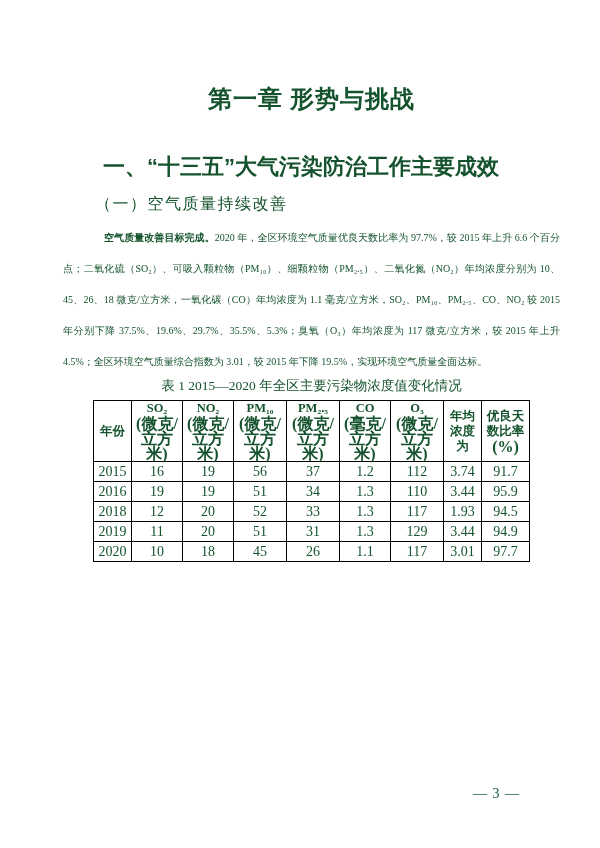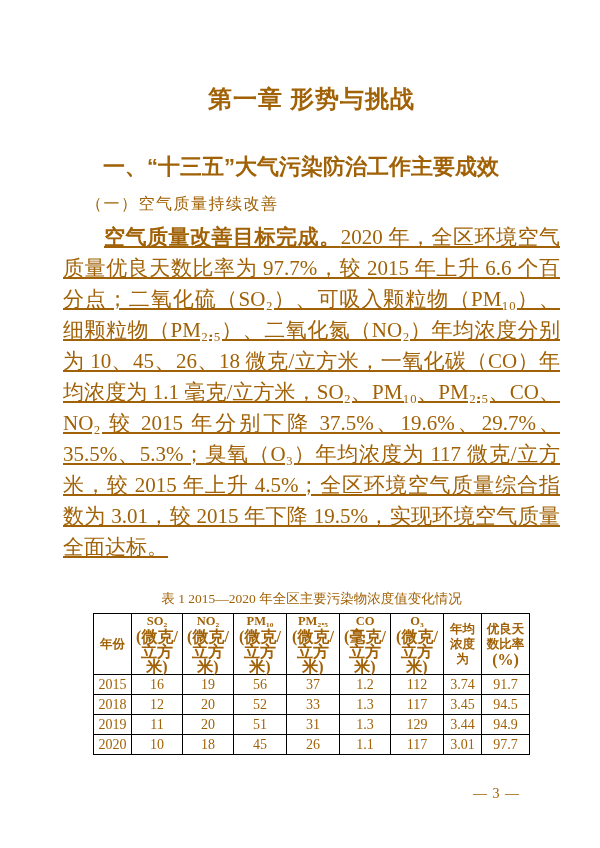--- a/index.html
+++ b/index.html
@@ -2,21 +2,21 @@
 <html><head>
 <meta charset="utf-8">
 <style>
   * { margin:0; padding:0; box-sizing:border-box; }
   html,body { background:#888; }
   body { width:600px; }
   .page {
     position:relative;
     width:600px; height:848px;
     background:#ffffff;
-    color:#a16207;
+    color:#14532d;
     font-family:"Liberation Serif","DejaVu Serif",serif;
     padding:84px 40px 0 63px;
     overflow:hidden;
   }
   .chapter-title {
     text-align:center;
     font-size:24px;
     font-weight:700;
     line-height:30px;
     letter-spacing:1px;
@@ -24,37 +24,36 @@
   .section-heading {
     margin-top:42px;
     margin-left:40px;
     font-family:"Liberation Sans","DejaVu Sans",sans-serif;
     font-size:22px;
     font-weight:700;
     line-height:22px;
   }
   .subsection-heading {
     margin-top:15px;
-    margin-left:23px;
+    margin-left:32px;
     font-size:16px;
     font-weight:400;
     line-height:22px;
     letter-spacing:1.5px;
   }
   .body-para {
     margin-top:7px;
-    font-size:21px;
+    font-size:10px;
     line-height:31px;
     text-align:justify;
     text-indent:41px;
-    text-decoration:underline;
   }
   .body-para .lead { font-weight:700; }
   .table-caption {
-    margin-top:27px;
+    margin-top:0;
     text-align:center;
     font-size:13.5px;
     line-height:18px;
   }
   table.data-table {
     margin:5px auto 0 auto;
     border-collapse:collapse;
     table-layout:fixed;
     width:436px;
   }
@@ -143,28 +142,39 @@
           <td>16</td>
           <td>19</td>
           <td>56</td>
           <td>37</td>
           <td>1.2</td>
           <td>112</td>
           <td>3.74</td>
           <td>91.7</td>
       </tr>
       <tr>
+        <td>2016</td>
+          <td>19</td>
+          <td>19</td>
+          <td>51</td>
+          <td>34</td>
+          <td>1.3</td>
+          <td>110</td>
+          <td>3.44</td>
+          <td>95.9</td>
+      </tr>
+      <tr>
         <td>2018</td>
           <td>12</td>
           <td>20</td>
           <td>52</td>
           <td>33</td>
           <td>1.3</td>
           <td>117</td>
-          <td>3.45</td>
+          <td>1.93</td>
           <td>94.5</td>
       </tr>
       <tr>
         <td>2019</td>
           <td>11</td>
           <td>20</td>
           <td>51</td>
           <td>31</td>
           <td>1.3</td>
           <td>129</td>

